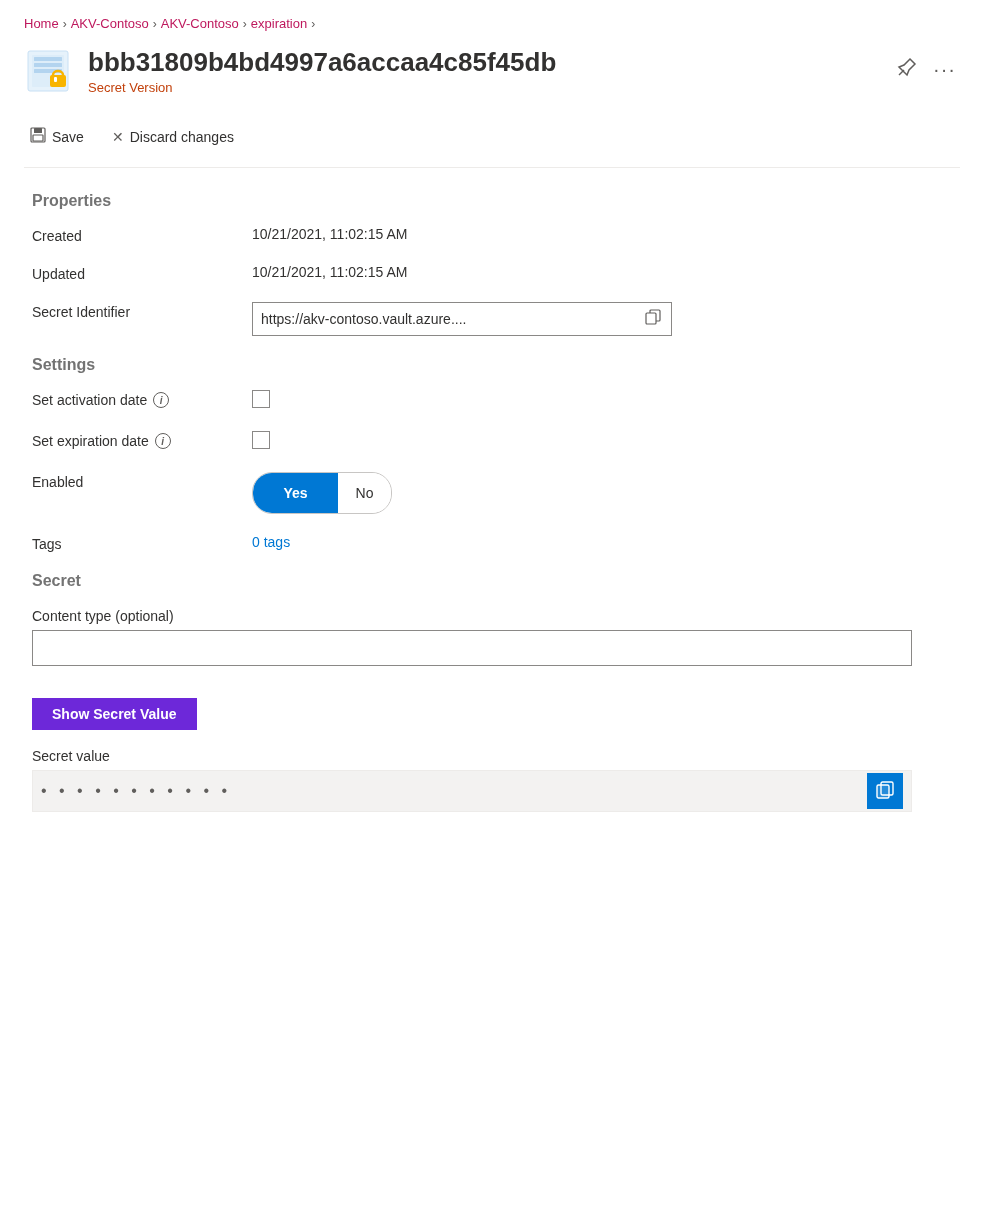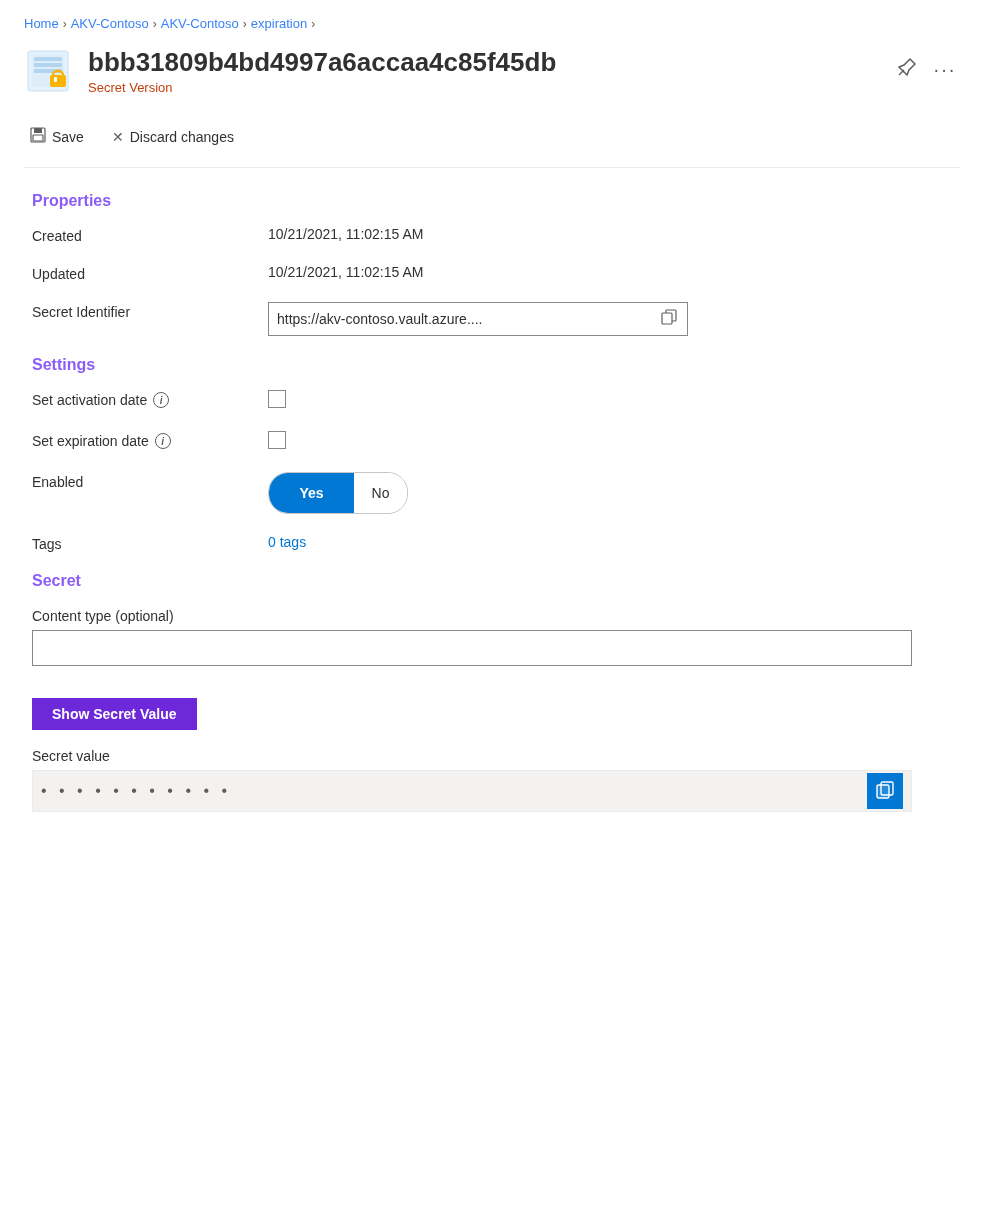--- a/index.html
+++ b/index.html
@@ -17,21 +17,21 @@
     
     .breadcrumb {
       display: flex;
       align-items: center;
       gap: 4px;
       font-size: 13px;
       color: #0078d4;
       margin-bottom: 16px;
     }
     .breadcrumb a {
-      color: #3b82f6;
+      color: #be185d;
       text-decoration: none;
       cursor: pointer;
     }
     .breadcrumb-separator {
       color: #605e5c;
       font-size: 12px;
     }
     
     .page-header {
       display: flex;
@@ -101,28 +101,28 @@
       font-size: 16px;
       color: #605e5c;
     }
     
     .content-area {
       padding: 0 8px;
     }
     .section-title {
       font-size: 16px;
       font-weight: 600;
-      color: #8b5cf6;
+      color: #737373;
       margin-bottom: 16px;
     }
     .property-row {
       display: flex;
       align-items: flex-start;
       margin-bottom: 20px;
-      gap: 16px;
+      gap: 0;
     }
     .property-label {
       width: 220px;
       flex-shrink: 0;
       font-size: 14px;
       color: #323130;
       display: flex;
       align-items: center;
       gap: 6px;
       padding-top: 2px;

